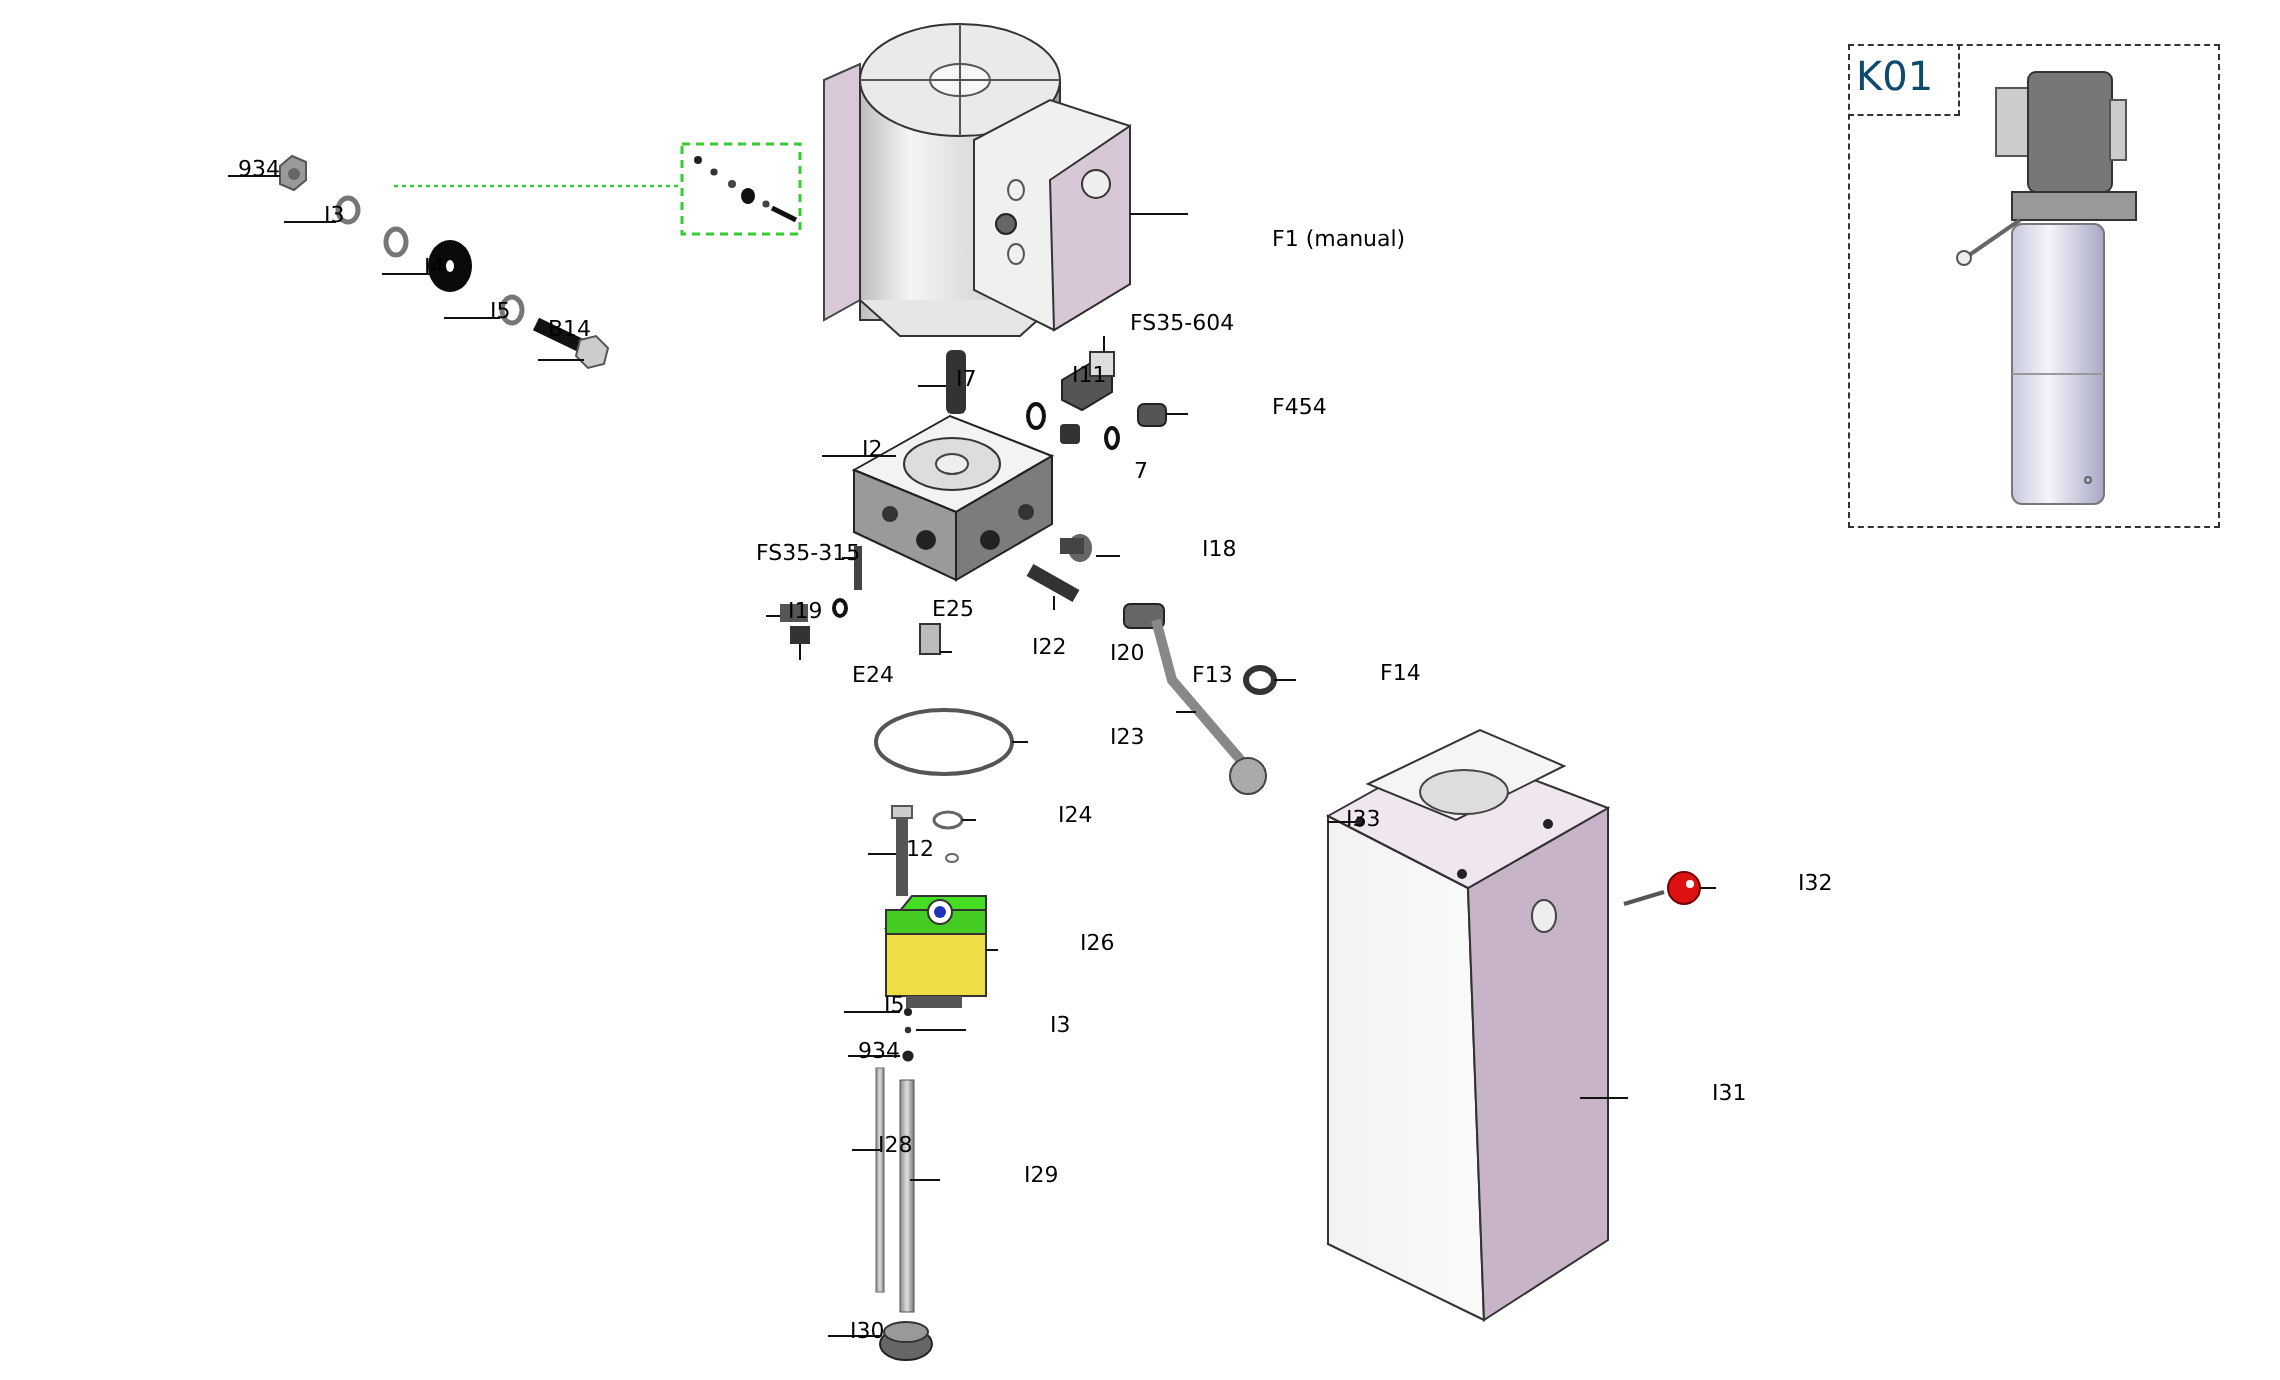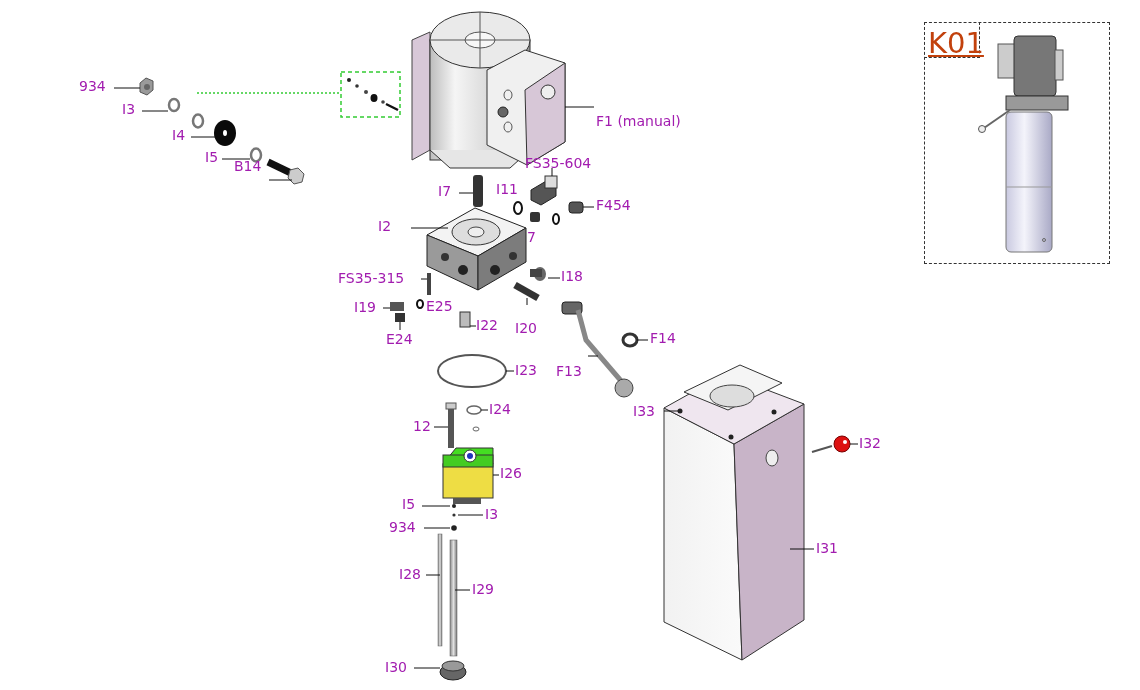--- a/index.html
+++ b/index.html
@@ -1,20 +1,20 @@
 <!DOCTYPE html>
 <html><head>
 <meta charset="utf-8">
 <style>
   html,body{margin:0;padding:0;background:#fff;}
   body{width:1140px;height:690px;position:relative;overflow:hidden;font-family:"DejaVu Sans","Liberation Sans",sans-serif;}
   #diagram{position:absolute;left:0;top:0;width:1140px;height:690px;}
-  .lbl{position:absolute;font-size:14px;color:#a21caf;line-height:1;white-space:nowrap;font-family:"DejaVu Sans","Liberation Sans",sans-serif;}
+  .lbl{position:absolute;font-size:11px;color:#000000;line-height:1;white-space:nowrap;font-family:"DejaVu Sans","Liberation Sans",sans-serif;margin-left:40px;}
   .k01box{position:absolute;left:924px;top:22px;width:186px;height:242px;border:1px dashed #333;box-sizing:border-box;}
-  .k01tag{position:absolute;left:924px;top:22px;width:56px;height:36px;border-right:1px dashed #333;border-bottom:1px dashed #333;box-sizing:border-box;font-size:29px;padding:4px 0 0 4px;font-family:"DejaVu Sans","Liberation Sans",sans-serif;color:#c2410c;text-decoration:underline;}
+  .k01tag{position:absolute;left:924px;top:22px;width:56px;height:36px;border-right:1px dashed #333;border-bottom:1px dashed #333;box-sizing:border-box;font-size:20px;padding:4px 0 0 4px;font-family:"DejaVu Sans","Liberation Sans",sans-serif;color:#0c4a6e;}
 </style>
 </head>
 <body>
 
 <svg id="diagram" width="1140" height="690" viewBox="0 0 1140 690" xmlns="http://www.w3.org/2000/svg">
   <defs>
     <linearGradient id="cyl" x1="0" x2="1">
       <stop offset="0" stop-color="#bdbdbd"></stop>
         <stop offset="0.25" stop-color="#f5f5f5"></stop>
         <stop offset="0.6" stop-color="#d9d9d9"></stop>
@@ -253,31 +253,31 @@
 <div class="lbl" style="left:79px;top:79px">934</div>
 <div class="lbl" style="left:122px;top:102px">I3</div>
 <div class="lbl" style="left:172px;top:128px">I4</div>
 <div class="lbl" style="left:205px;top:150px">I5</div>
 <div class="lbl" style="left:234px;top:159px">B14</div>
 <div class="lbl" style="left:596px;top:114px">F1 (manual)</div>
 <div class="lbl" style="left:525px;top:156px">FS35-604</div>
 <div class="lbl" style="left:496px;top:182px">I11</div>
 <div class="lbl" style="left:596px;top:198px">F454</div>
 <div class="lbl" style="left:438px;top:184px">I7</div>
-<div class="lbl" style="left:378px;top:219px">I2</div>
+<div class="lbl" style="left:391px;top:219px">I2</div>
 <div class="lbl" style="left:527px;top:230px">7</div>
 <div class="lbl" style="left:338px;top:271px">FS35-315</div>
 <div class="lbl" style="left:561px;top:269px">I18</div>
 <div class="lbl" style="left:354px;top:300px">I19</div>
 <div class="lbl" style="left:426px;top:299px">E25</div>
 <div class="lbl" style="left:515px;top:321px">I20</div>
 <div class="lbl" style="left:476px;top:318px">I22</div>
 <div class="lbl" style="left:386px;top:332px">E24</div>
 <div class="lbl" style="left:650px;top:331px">F14</div>
-<div class="lbl" style="left:556px;top:364px">F13</div>
+<div class="lbl" style="left:556px;top:332px">F13</div>
 <div class="lbl" style="left:515px;top:363px">I23</div>
 <div class="lbl" style="left:633px;top:404px">I33</div>
 <div class="lbl" style="left:489px;top:402px">I24</div>
 <div class="lbl" style="left:859px;top:436px">I32</div>
 <div class="lbl" style="left:413px;top:419px">12</div>
 <div class="lbl" style="left:500px;top:466px">I26</div>
 <div class="lbl" style="left:402px;top:497px">I5</div>
 <div class="lbl" style="left:485px;top:507px">I3</div>
 <div class="lbl" style="left:389px;top:520px">934</div>
 <div class="lbl" style="left:816px;top:541px">I31</div>

